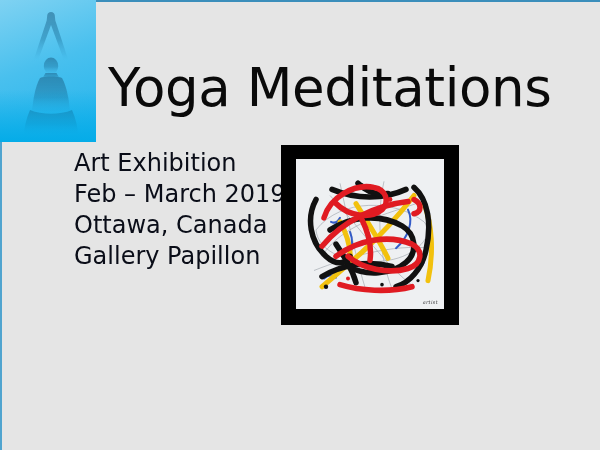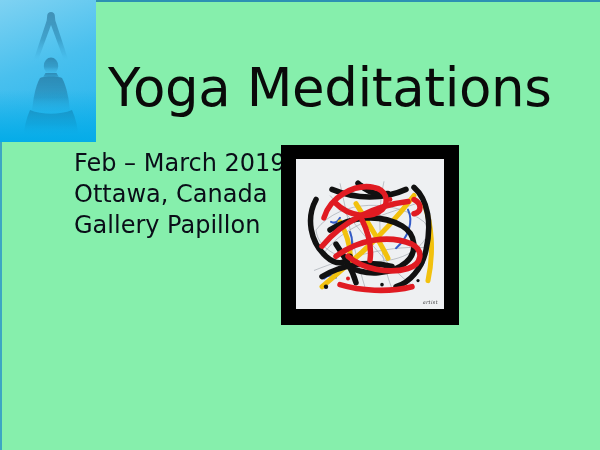--- a/index.html
+++ b/index.html
@@ -5,21 +5,21 @@
   html,body{margin:0;padding:0;}
   body{
     width:600px;height:450px;
     background:#05ace8;
     font-family:"DejaVu Sans", sans-serif;
     overflow:hidden;
   }
   .slide{
     position:relative;
     width:600px;height:450px;
-    background:#86efac;
+    background:#e5e5e5;
     overflow:hidden;
   }
   
   .edge-top{
     position:absolute;left:0;top:0;width:600px;height:2px;
     background:#1d7fb4;opacity:.85;
   }
   .edge-left{
     position:absolute;left:0;top:0;width:2px;height:450px;
     background:#2a93c9;opacity:.8;
@@ -104,20 +104,21 @@
         <path d="M26 70 c4 -2 18 -2 22 0 c5 9 7 22 8 34 c-13 4 -25 4 -38 0 c1 -12 3 -25 8 -34 z"></path>
 
         <path d="M16 102 c12 5 30 5 42 0 c4 9 6 18 6 26 H10 c0 -8 2 -17 6 -26 z"></path>
       </g>
     </svg>
   </div>
 
   <div class="title">Yoga Meditations</div>
 
   <div class="body-block">
+    <div class="body-line">Art Exhibition</div>
     <div class="body-line">Feb – March 2019</div>
     <div class="body-line">Ottawa, Canada</div>
     <div class="body-line">Gallery Papillon</div>
     <div class="body-line spacer"></div>
   </div>
 
   <div class="artwork-frame">
     <div class="artwork-mat">
       <svg class="artwork-canvas" viewBox="0 0 148 148" preserveAspectRatio="none">
         <rect x="0" y="0" width="148" height="148" fill="#eef0f2"></rect>

